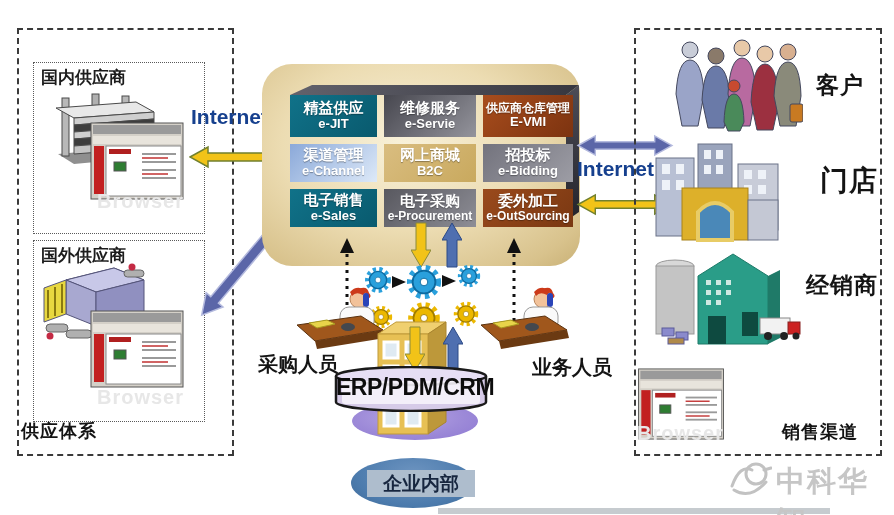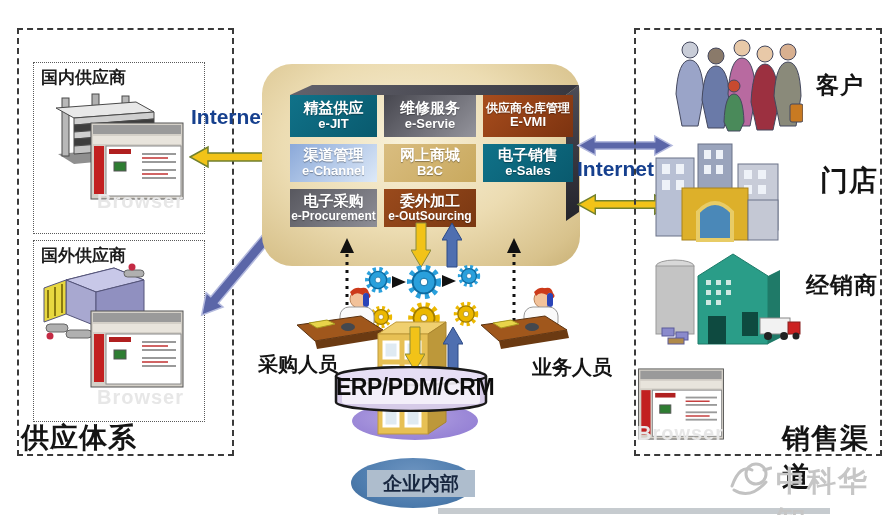--- a/index.html
+++ b/index.html
@@ -2,21 +2,21 @@
 <html><head>
 <meta charset="utf-8">
 <style>
   html,body{margin:0;padding:0;background:#fff;}
   #stage{position:relative;width:894px;height:515px;background:#ffffff;overflow:hidden;
          font-family:"Liberation Sans","DejaVu Sans",sans-serif;}
   .abs{position:absolute;}
   
   .panel{border:2px dashed #3a3a3a;}
   .subbox{border:1.5px dotted #5a5a5a;}
-  .panel-label{font-weight:bold;font-size:28px;color:#141414;letter-spacing:1px;}
+  .panel-label{font-weight:bold;font-size:18px;color:#141414;letter-spacing:1px;}
   .sub-label{font-weight:bold;font-size:17px;color:#1c1c1c;}
   .watermark{font-weight:bold;font-size:20px;color:#e7e7e7;letter-spacing:1px;}
   
   .inet{font-weight:bold;font-size:21px;color:#16408e;}
   
   #central-box{left:262px;top:64px;width:318px;height:202px;border-radius:30px;
     background:radial-gradient(ellipse at 45% 40%, #f8f1da 0%, #ecdcb2 50%, #d8c28c 85%, #c9b176 100%);}
   #module-grid{left:290px;top:95px;width:277px;height:126px;display:grid;
     grid-template-columns:87px 92px 90px;grid-template-rows:42px 38px 38px;gap:7px;}
   .module-cell{display:flex;flex-direction:column;align-items:center;justify-content:center;
@@ -181,20 +181,24 @@
       <span class="cn" style="font-size: 12px;">供应商仓库管理</span>
       <span class="en">E-VMI</span>
       </div>
     <div class="module-cell" style="background: linear-gradient(135deg, rgb(139, 169, 217), rgb(221, 233, 248));">
       <span class="cn">渠道管理</span>
       <span class="en">e-Channel</span>
       </div>
     <div class="module-cell" style="background: linear-gradient(135deg, rgb(217, 189, 128), rgb(201, 169, 94));">
       <span class="cn">网上商城</span>
       <span class="en">B2C</span>
+      </div>
+    <div class="module-cell" style="background: linear-gradient(135deg, rgb(115, 115, 125), rgb(157, 157, 165));">
+      <span class="cn">招投标</span>
+      <span class="en">e-Bidding</span>
       </div>
     <div class="module-cell" style="background: linear-gradient(135deg, rgb(16, 114, 137), rgb(9, 90, 110));">
       <span class="cn">电子销售</span>
       <span class="en">e-Sales</span>
       </div>
     <div class="module-cell" style="background: linear-gradient(135deg, rgb(88, 88, 95), rgb(142, 142, 150));">
       <span class="cn">电子采购</span>
       <span class="en" style="font-size: 12px;">e-Procurement</span>
       </div>
     <div class="module-cell" style="background: linear-gradient(135deg, rgb(154, 74, 28), rgb(122, 56, 18));">

